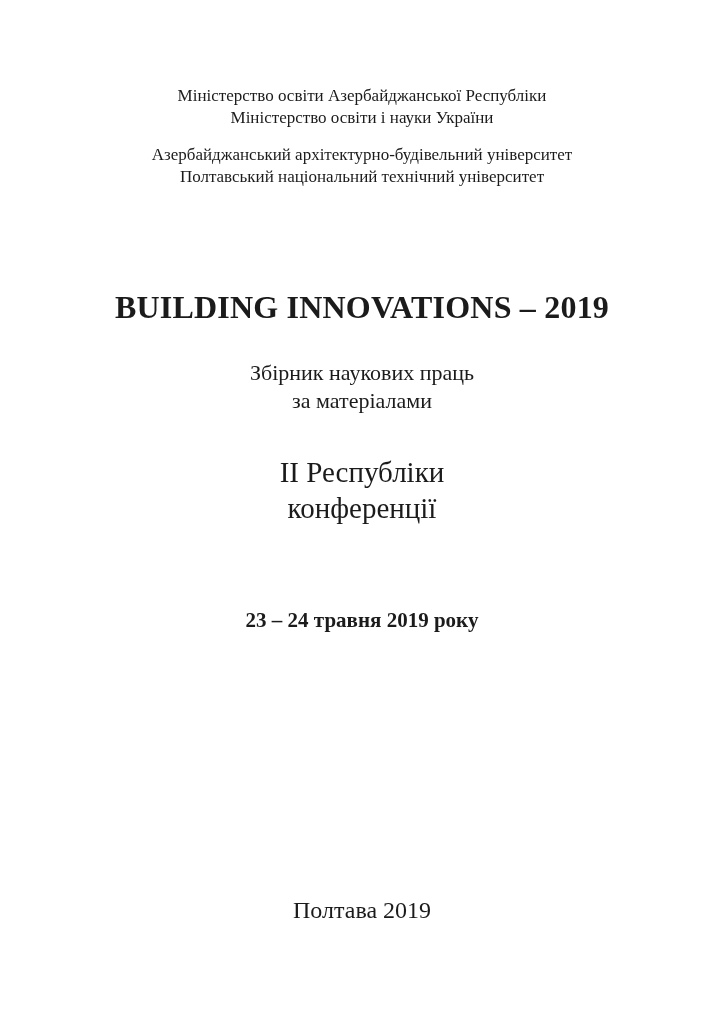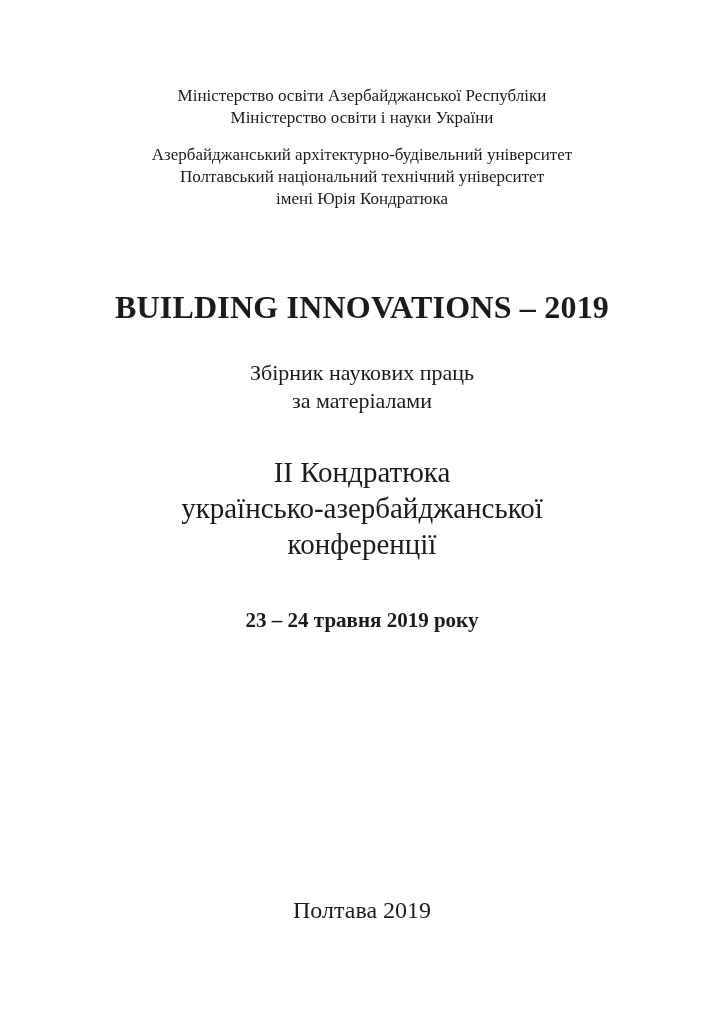--- a/index.html
+++ b/index.html
@@ -69,33 +69,31 @@
 <div class="page">
 
   <div class="centered-block ministries-block">
     <div>Міністерство освіти Азербайджанської Республіки</div>
     <div>Міністерство освіти і науки України</div>
   </div>
 
   <div class="centered-block universities-block">
     <div>Азербайджанський архітектурно-будівельний університет</div>
     <div>Полтавський національний технічний університет</div>
-    <div>імені Юрія Кондратюка</div>
   </div>
 
   <h1 class="centered-block doc-title">BUILDING INNOVATIONS – 2019</h1>
 
   <div class="centered-block subtitle-block">
     <div>Збірник наукових праць</div>
     <div>за матеріалами</div>
   </div>
 
   <div class="centered-block conference-block">
-    <div>ІІ Кондратюка</div>
-    <div>українсько-азербайджанської</div>
+    <div>ІІ Республіки</div>
     <div>конференції</div>
   </div>
 
   <div class="centered-block date-line">23 – 24 травня 2019 року</div>
 
   <div class="centered-block imprint-line">Полтава 2019</div>
 
 </div>
 
 </body></html>

